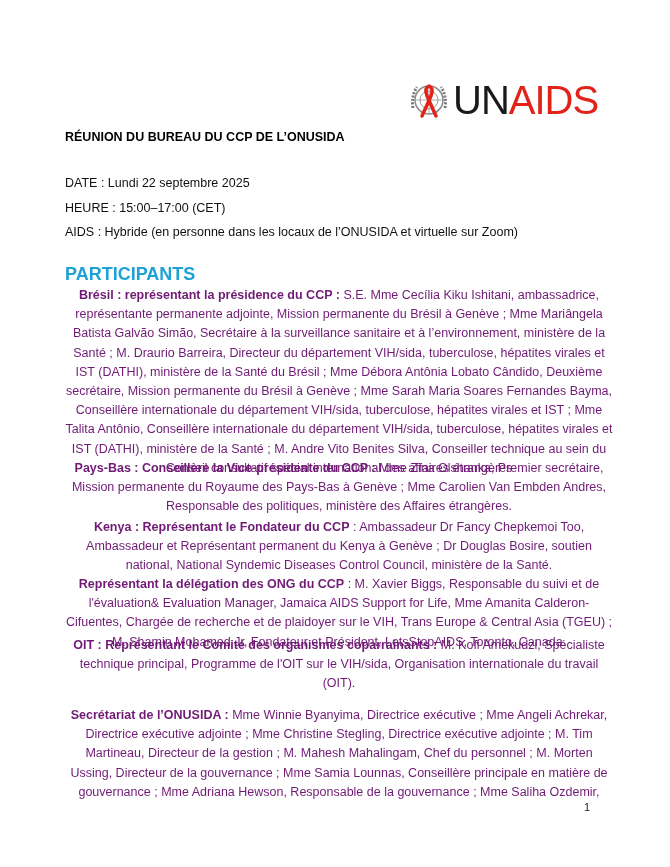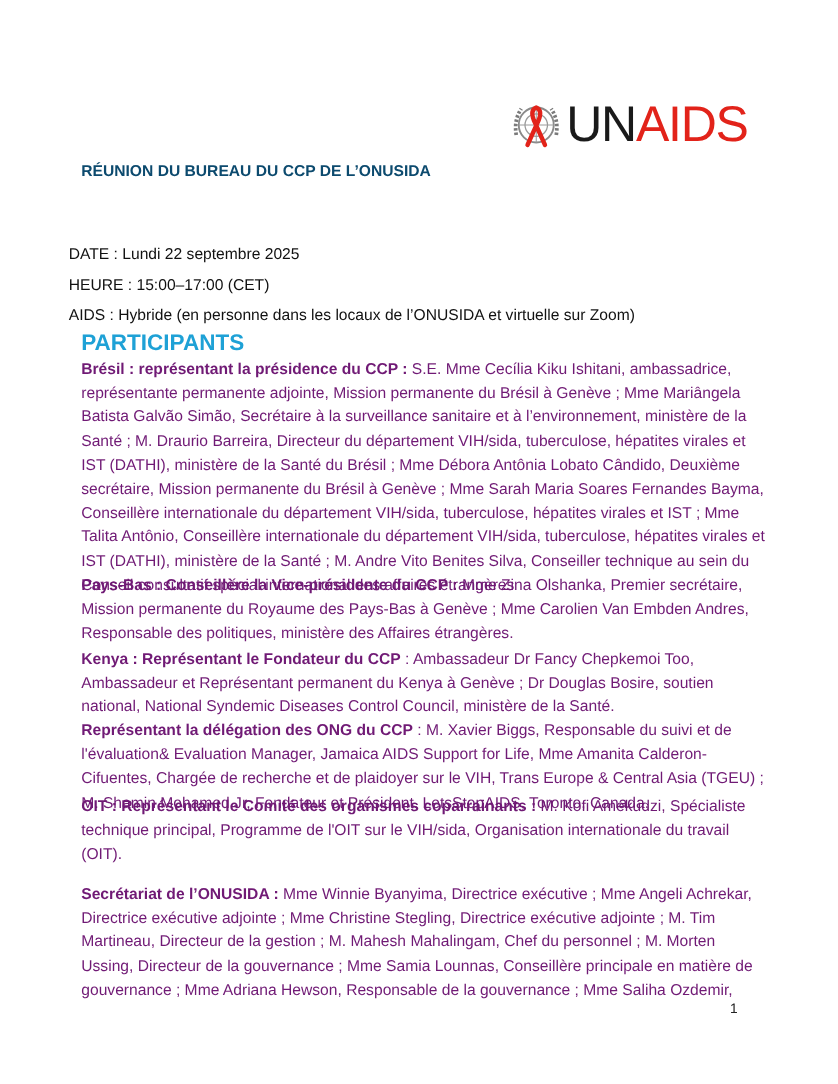--- a/index.html
+++ b/index.html
@@ -1,25 +1,25 @@
 <!DOCTYPE html>
 <html><head>
 <meta charset="utf-8">
 <style>
   html, body { margin: 0; padding: 0; background: #ffffff; }
   body { width: 670px; height: 867px; position: relative; overflow: hidden;
          font-family: "Liberation Sans", sans-serif; color: #111; }
-  .page { position: absolute; left: 0; top: 0; width: 670px; height: 867px; background: #fff; }
+  .page { position: absolute; left: 0; top: 0; width: 670px; height: 867px; background: #fff; text-align: center; }
   .logo { position: absolute; left: 407px; top: 78px; width: 196px; height: 44px; display: flex; align-items: center; }
   .logo-emblem { width: 44px; height: 44px; }
   .logo-text { font-family: "Liberation Sans", sans-serif; font-size: 40px; line-height: 44px; letter-spacing: -1px; margin-left: 2px; }
   .logo-un { color: #1a1a1a; }
   .logo-aids { color: #e2231a; }
-  .title { position: absolute; left: 65px; top: 130px; font-size: 12.5px; font-weight: bold; color: #0c4a6e; }
-  .meta { position: absolute; left: 55px; font-size: 12.5px; color: #111; margin-top: 20px; }
+  .title { position: absolute; left: 65px; top: 130px; font-size: 12.5px; font-weight: bold; color: #000000; }
+  .meta { position: absolute; left: 65px; font-size: 12.5px; color: #111; }
   .heading { position: absolute; left: 65px; top: 264px; font-size: 18px; font-weight: bold; color: #1ea1d6; }
   .section { position: absolute; left: 65px; width: 548px; font-size: 12.5px; line-height: 19.2px; color: #701a75; }
   .section b { font-weight: bold; }
   .page-num { position: absolute; left: 584px; top: 801px; font-size: 11px; color: #222; }
 </style>
 </head>
 <body>
 
 <div class="page">
 

